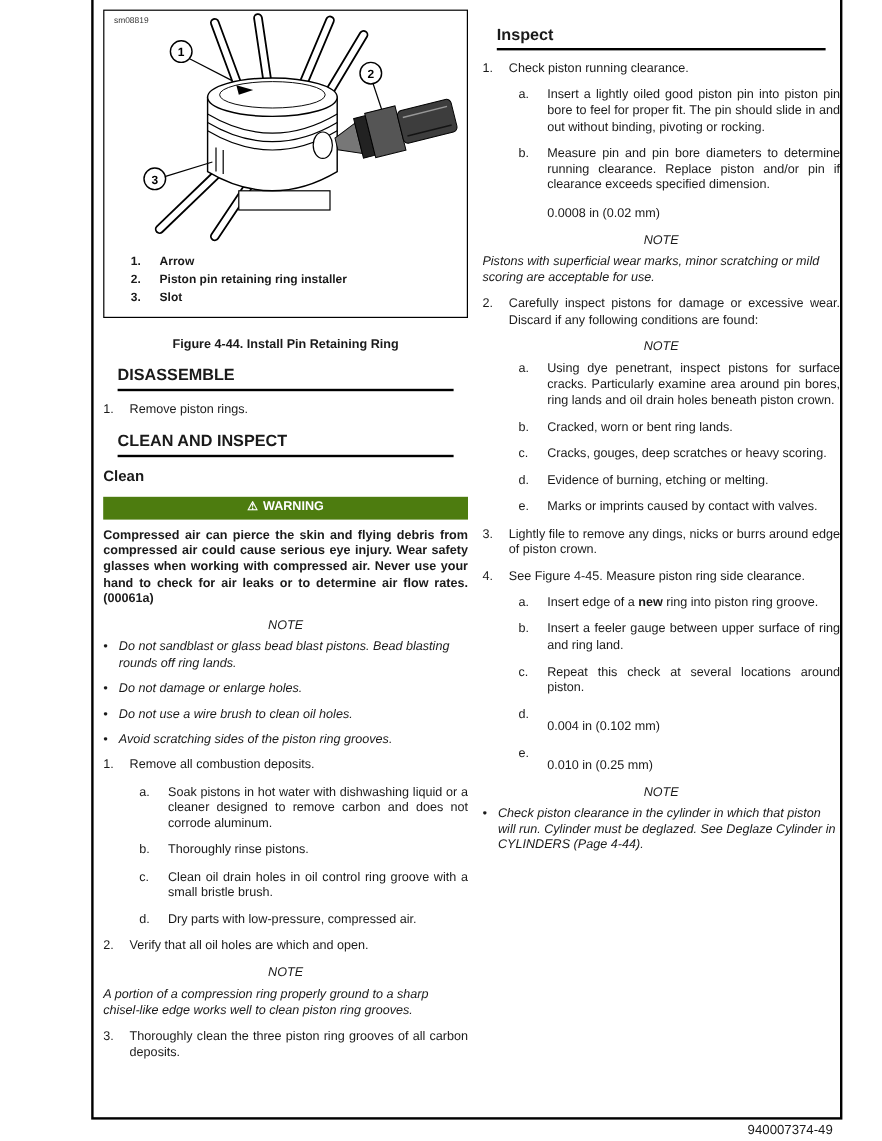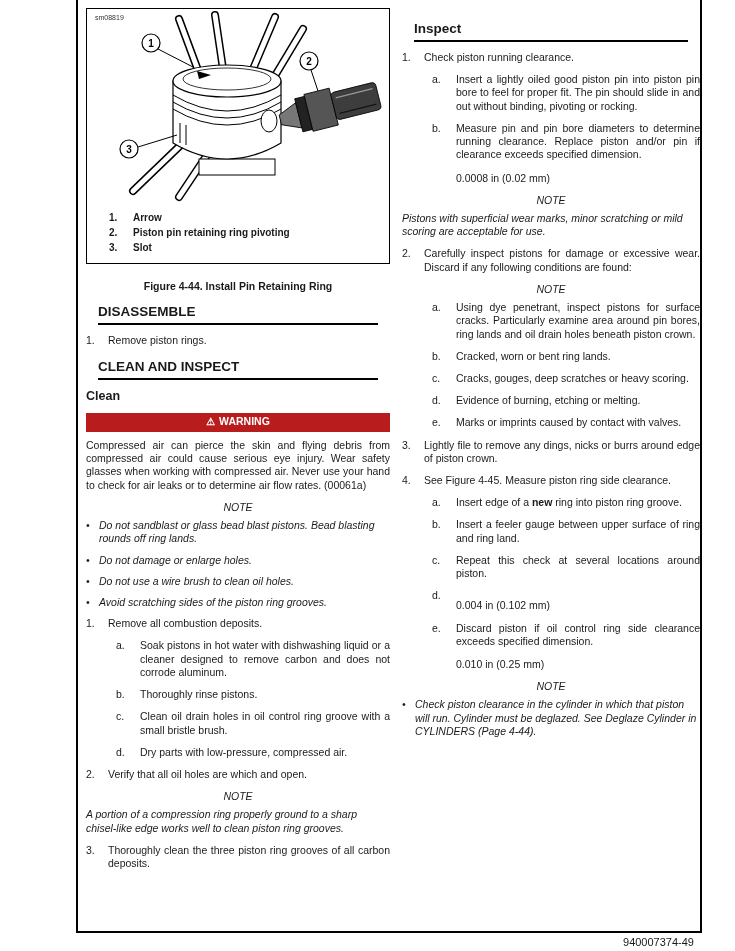--- a/index.html
+++ b/index.html
@@ -23,24 +23,24 @@
   .callout { display:flex; font-weight:bold; font-size:10px; line-height:15px; }
   .callout .cn { flex:0 0 24px; }
   .figcaption { text-align:center; font-weight:bold; font-size:10.5px; margin:16px 0 4px; }
 
   
   .h-rule { font-size:13.5px; font-weight:bold; border-bottom:2px solid #000;
             padding-bottom:3px; margin:10px 12px 9px; }
   .h-plain { font-size:12.5px; font-weight:bold; margin:8px 0 9px; }
 
   
-  .warn-bar { background:#b91c1c; color:#fff; text-align:center; font-weight:bold;
+  .warn-bar { background:#4d7c0f; color:#fff; text-align:center; font-weight:bold;
               font-size:10.5px; padding:2px 0 3px; }
   .warn-icon { font-size:10px; margin-right:4px; }
-  .warn-body { font-weight:normal; text-align:justify; margin:7px 0 9px; }
+  .warn-body { font-weight:bold; text-align:justify; margin:7px 0 9px; }
 
   
   .note { text-align:center; font-style:italic; margin:9px 0 5px; }
   .ip { font-style:italic; margin-bottom:9px; }
 
   
   .li { display:flex; margin-bottom:9px; text-align:justify; }
   .li .n { flex:0 0 22px; }
   .li .t { flex:1; }
   .sub { margin-left:30px; }
@@ -123,21 +123,21 @@
         <text x="42" y="144" text-anchor="middle" font-size="10" font-weight="bold">3</text>
       </g>
     </svg>
     <div class="callouts">
       <div class="callout">
         <span class="cn">1.</span>
         <span>Arrow</span>
       </div>
       <div class="callout">
         <span class="cn">2.</span>
-        <span>Piston pin retaining ring pivoting</span>
+        <span>Piston pin retaining ring installer</span>
       </div>
       <div class="callout">
         <span class="cn">3.</span>
         <span>Slot</span>
       </div>
     </div>
   </div>
   <div class="figcaption">Figure 4-44. Install Pin Retaining Ring</div>
 
   <div class="h-rule">DISASSEMBLE</div>
@@ -284,21 +284,20 @@
   </div>
   <div class="li sub">
     <span class="n">d.</span>
     <span class="t">
       <span class="spec">0.004 in (0.102 mm)</span>
     </span>
   </div>
   <div class="li sub">
     <span class="n">e.</span>
     <span class="t">
-      <span>Discard piston if oil control ring side clearance exceeds specified dimension.</span>
       <span class="spec">0.010 in (0.25 mm)</span>
     </span>
   </div>
 
   <div class="note">NOTE</div>
   <div class="bul">
     <span class="n">•</span>
     <span class="t">Check piston clearance in the cylinder in which that piston will run. Cylinder must be deglazed. See Deglaze Cylinder in CYLINDERS (Page 4-44).</span>
   </div>
 </div>

